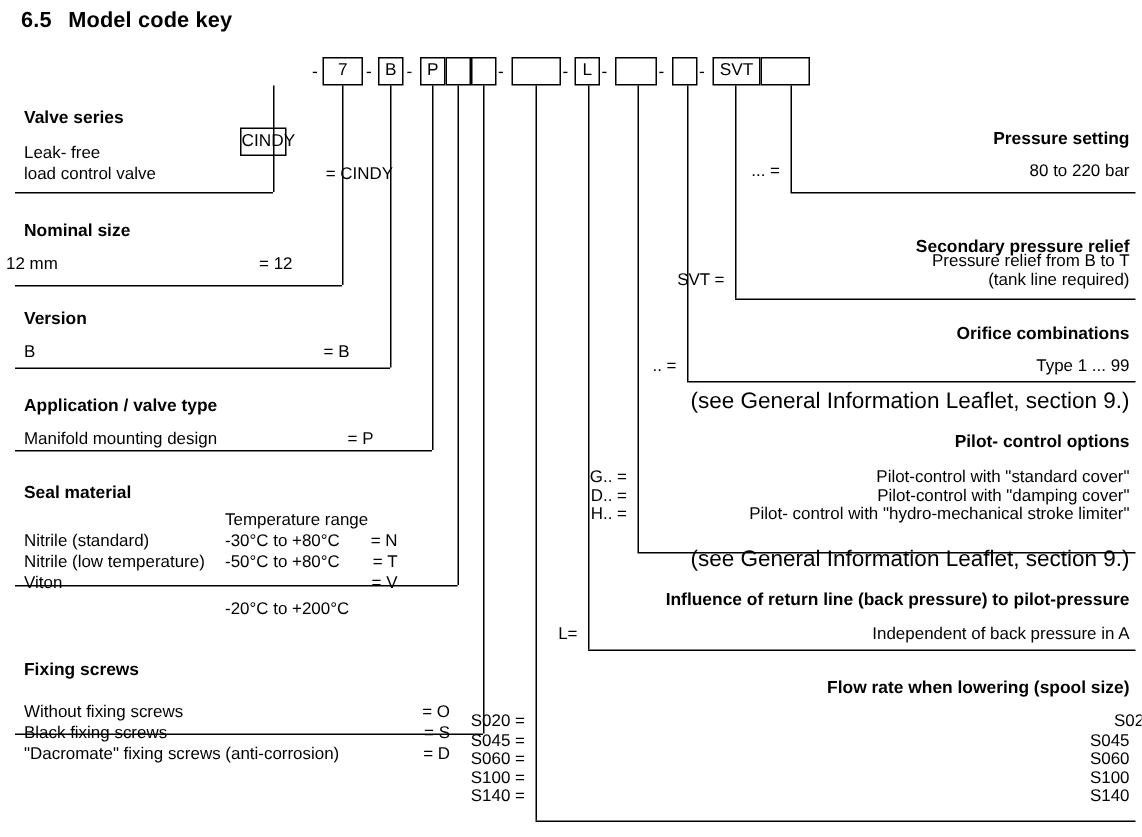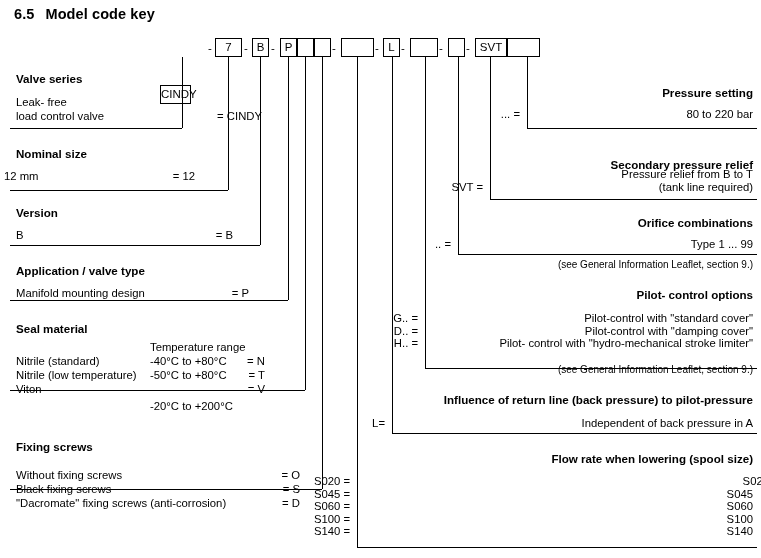--- a/index.html
+++ b/index.html
@@ -64,21 +64,21 @@
     text-align: center;
   }
   .row {
     position: absolute;
     font-size: 11.3px;
     white-space: nowrap;
   }
   .row.r { text-align: right; }
   .note {
     position: absolute;
-    font-size: 10px;
+    font-size: 15px;
     white-space: nowrap;
     text-align: right;
   }
   .colhdr {
     position: absolute;
     font-size: 11.3px;
     white-space: nowrap;
   }
 </style>
 </head>
@@ -148,21 +148,21 @@
     <div class="row" style="left: 135px; top: 170px; width: 60px; text-align: right;">= 12</div>
     <div class="heading" style="left: 16px; top: 206px;">Version</div>
     <div class="row" style="left: 16px; top: 229px;">B</div>
     <div class="row" style="left: 173px; top: 229px; width: 60px; text-align: right;">= B</div>
     <div class="heading" style="left: 16px; top: 264px;">Application / valve type</div>
     <div class="row" style="left: 16px; top: 287px;">Manifold mounting design</div>
     <div class="row" style="left: 189px; top: 287px; width: 60px; text-align: right;">= P</div>
     <div class="heading" style="left: 16px; top: 322px;">Seal material</div>
     <div class="colhdr" style="left: 150px; top: 341px;">Temperature range</div>
     <div class="row" style="left: 16px; top: 355px;">Nitrile  (standard)</div>
-    <div class="row" style="left: 150px; top: 355px;">-40°C to +80°C</div>
+    <div class="row" style="left: 150px; top: 355px;">-30°C to +80°C</div>
     <div class="row" style="left: 205px; top: 355px; width: 60px; text-align: right;">= N</div>
     <div class="row" style="left: 16px; top: 369px;">Nitrile  (low temperature)</div>
     <div class="row" style="left: 150px; top: 369px;">-50°C to +80°C</div>
     <div class="row" style="left: 205px; top: 369px; width: 60px; text-align: right;">= T</div>
     <div class="row" style="left: 16px; top: 383px;">Viton</div>
     <div class="row" style="left: 150px; top: 383px; margin-top: 17px;">-20°C to +200°C</div>
     <div class="row" style="left: 205px; top: 383px; width: 60px; text-align: right;">= V</div>
     <div class="heading" style="left: 16px; top: 440px;">Fixing screws</div>
     <div class="row" style="left: 16px; top: 469px;">Without fixing screws</div>
     <div class="row" style="left: 240px; top: 469px; width: 60px; text-align: right;">= O</div>

